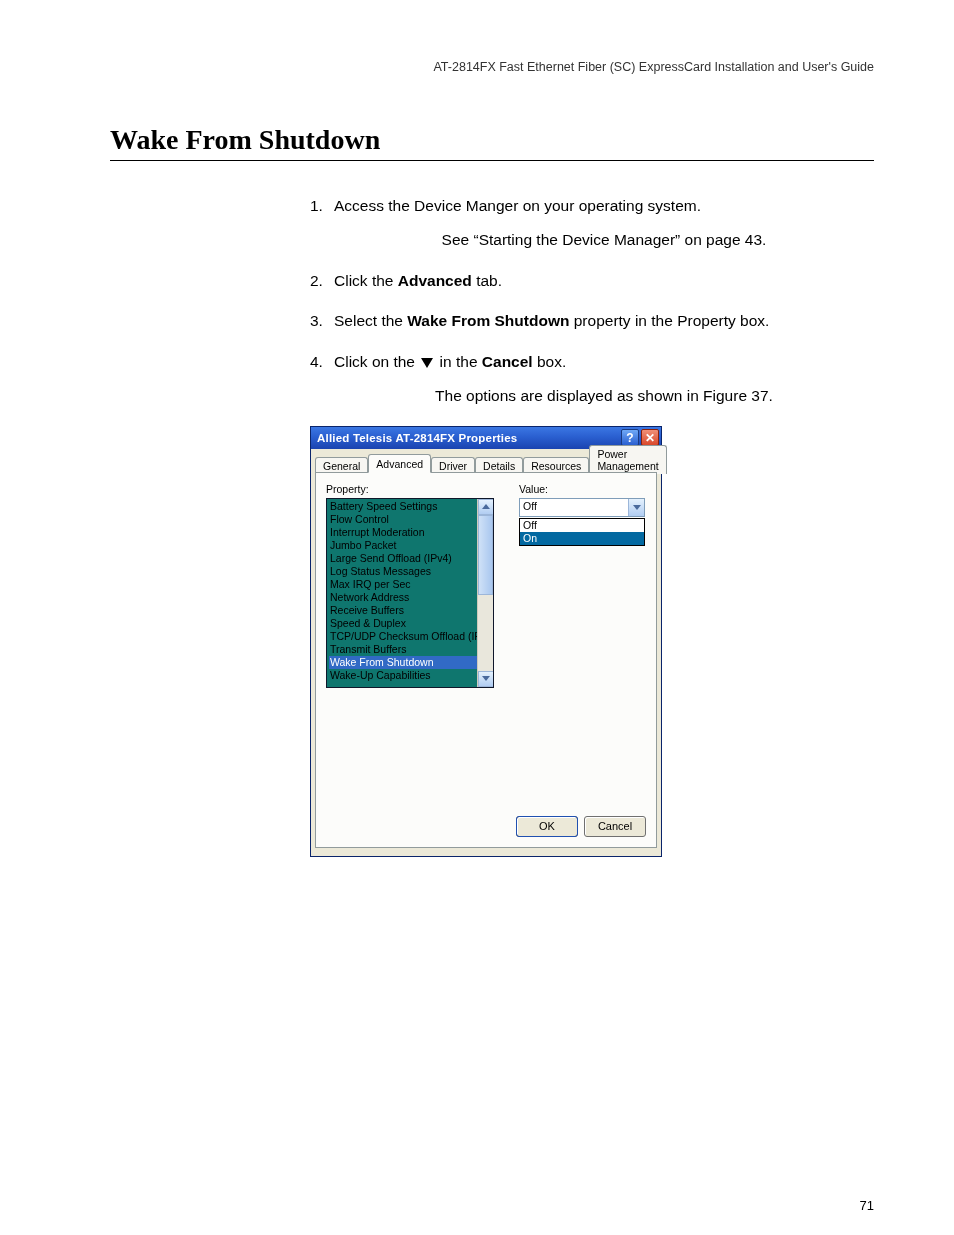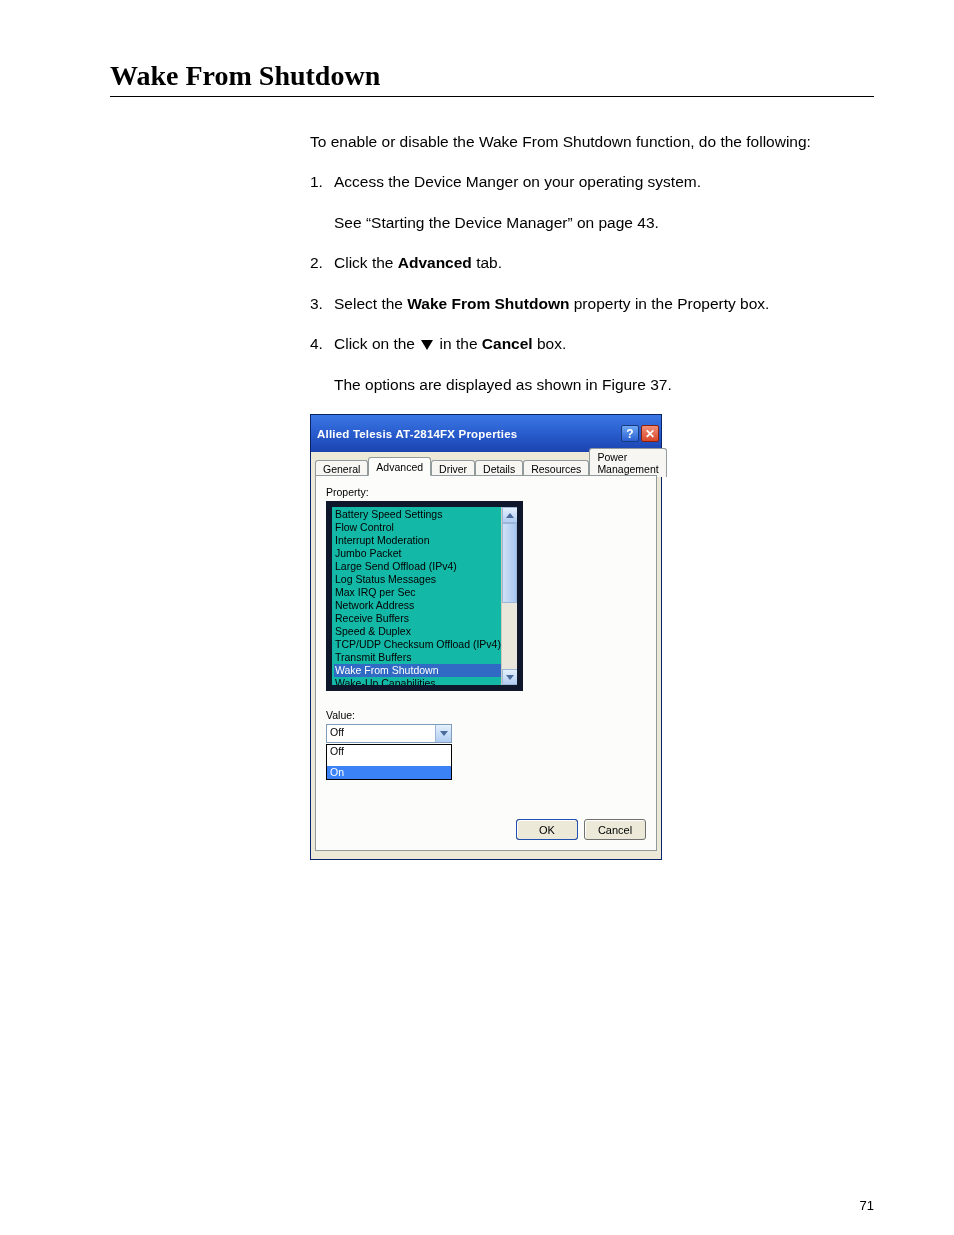--- a/index.html
+++ b/index.html
@@ -32,21 +32,21 @@
     margin-left: 200px;
     font-size: 15.5px;
     line-height: 1.45;
   }
   .body-text > p { margin-bottom: 18px; }
   .body-text ol { list-style: none; }
   .body-text li { margin-bottom: 18px; }
   .li-row { display: flex; }
   .li-num { width: 24px; flex-shrink: 0; }
   .li-body { flex: 1; }
-  .li-body p { margin-top: 18px; }
+  .li-body p { margin-top: 12px; text-align: center; }
   .tri-down {
     display: inline-block;
     width: 0; height: 0;
     border-left: 6px solid transparent;
     border-right: 6px solid transparent;
     border-top: 10px solid #000;
     vertical-align: middle;
     margin: 0 2px;
   }
 
@@ -56,21 +56,21 @@
     width: 352px;
   }
   .dialog {
     width: 352px;
     border: 1px solid #0a246a;
     background: #ece9d8;
     font-family: Tahoma, Arial, sans-serif;
     font-size: 11px;
   }
   .titlebar {
-    height: 37px;
+    height: 22px;
     background: linear-gradient(180deg,#3b77e3 0%,#2a5fd0 45%,#1a43b0 100%);
     display: flex;
     align-items: center;
     padding: 0 2px 0 6px;
     color: #fff;
   }
   .titlebar-text {
     flex: 1;
     font-weight: bold;
     font-size: 11.5px;
@@ -127,28 +127,28 @@
     background: #fcfcfa;
     padding: 10px 10px 14px 10px;
     min-height: 376px;
     position: relative;
   }
   .instr {
     font-size: 10.5px;
     line-height: 1.25;
     margin-bottom: 12px;
   }
-  .prop-row { display: flex; gap: 18px; flex-direction: column; }
+  .prop-row { display: flex; gap: 18px; }
   .prop-col { width: 175px; }
   .val-col  { flex: 1; position: relative; }
   .lbl { font-size: 10.5px; margin-bottom: 3px; display: block; }
   .listbox {
-    width: 197px; height: 190px;
-    border: 6px solid #0f172a;
-    background: #14b8a6;
+    width: 168px; height: 190px;
+    border: 1px solid #0f172a;
+    background: #0f766e;
     position: relative;
     overflow: hidden;
   }
   .lb-inner {
     position: absolute; inset: 0;
     padding: 1px 0 1px 2px;
   }
   .lb-item {
     font-size: 10.5px;
     line-height: 13px;
@@ -200,21 +200,21 @@
     top: 35px; left: 0;
     width: 126px;
     border: 1px solid #000;
     background: #fff;
   }
   .dd-item {
     font-size: 10.5px;
     line-height: 13px;
     padding: 0 3px;
   }
-  .dd-item.hl { background: #3b82f6; color: #fff; margin-top: 8px; }
+  .dd-item.hl { background: #0369a1; color: #fff; }
   .btn-row {
     position: absolute;
     right: 10px; bottom: 10px;
     display: flex; gap: 6px;
   }
   .win-btn {
     width: 62px; height: 21px;
     font-size: 11px;
     background: #ece9d8;
     border: 1px solid #707070;
@@ -231,25 +231,25 @@
     position: absolute;
     bottom: 22px;
     right: 80px;
     font-size: 13px;
   }
 </style>
 </head>
 <body>
 
 <div class="page">
+  <div class="running-header">AT-2814FX Fast Ethernet Fiber (SC) ExpressCard Installation and User's Guide</div>
 
   <h1 class="section-title">Wake From Shutdown</h1>
 
   <div class="body-text">
-    <p>To enable or disable the Wake From Shutdown function, do the following:</p>
 
     <ol>
       <li>
         <div class="li-row">
           <span class="li-num">1.</span>
           <div class="li-body">
             <span>Access the Device Manger on your operating system.</span>
             <p>See “Starting the Device Manager” on page 43.</p>
           </div>
         </div>

